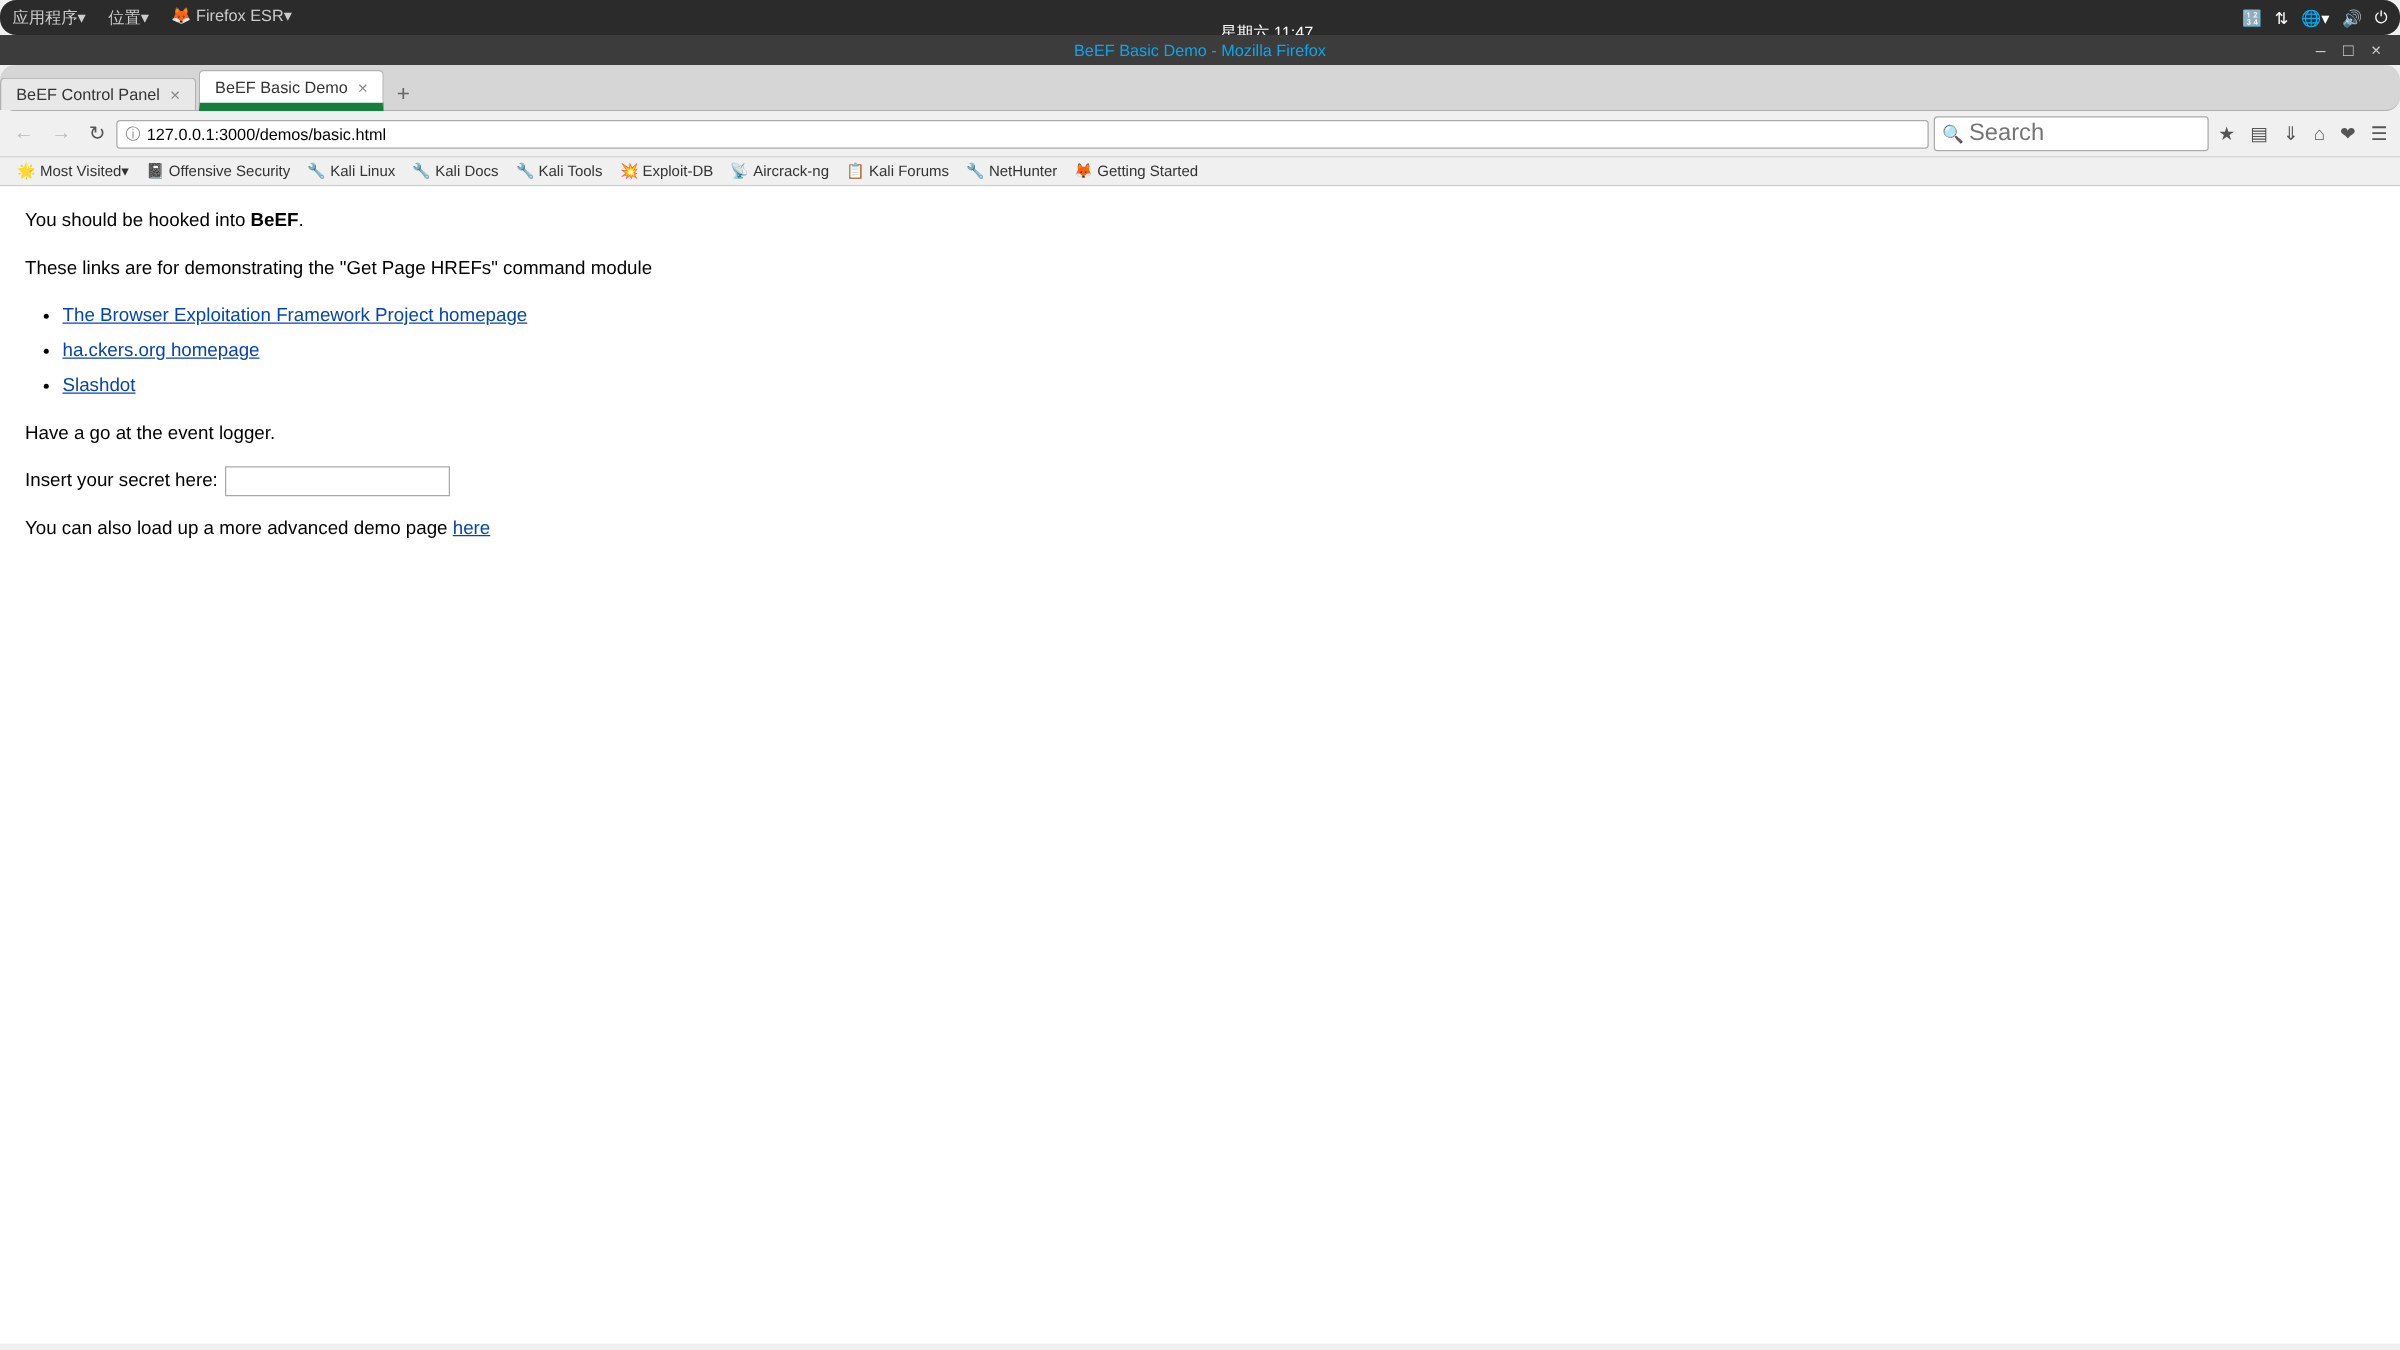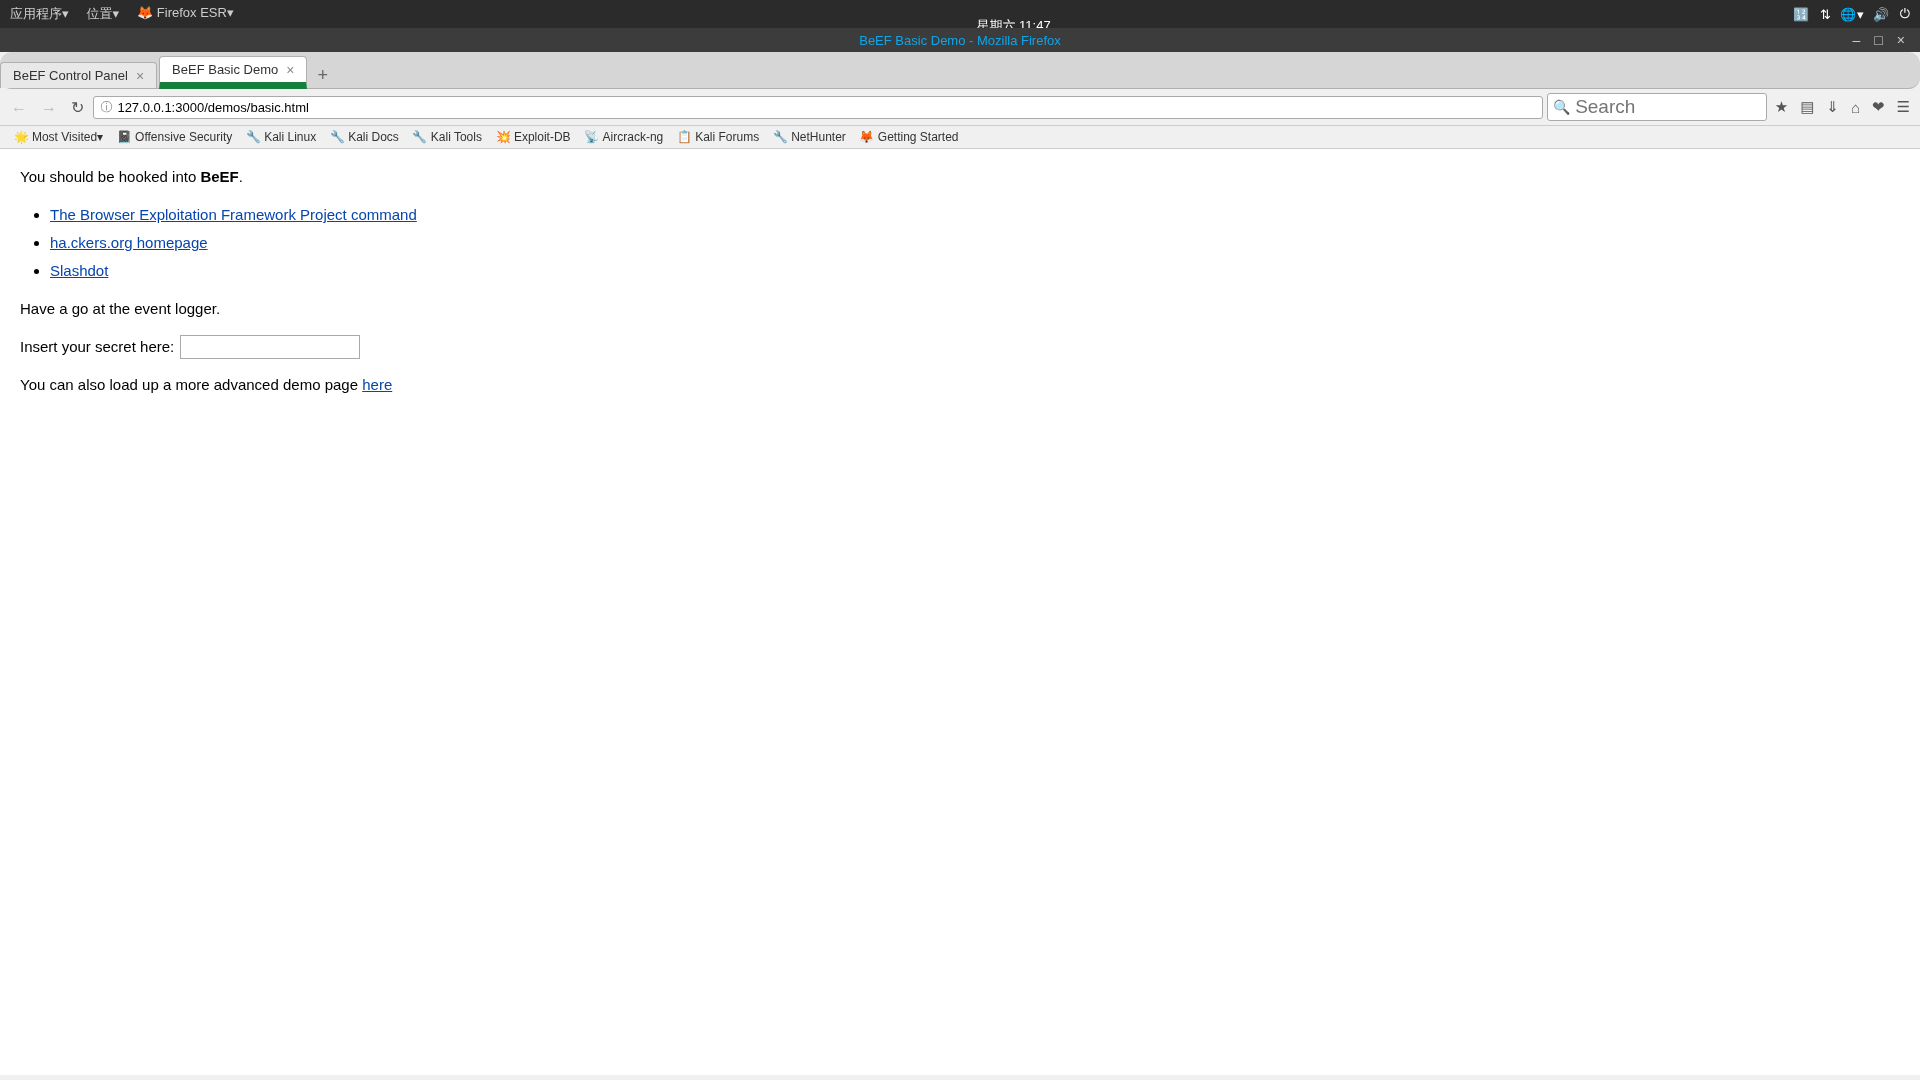--- a/index.html
+++ b/index.html
@@ -8,20 +8,21 @@
     
     .titlebar {
       background: #2b2b2b;
       color: #fff;
       height: 28px;
       display: flex;
       align-items: center;
       justify-content: space-between;
       padding: 0 10px;
       font-size: 13px;
+      border-radius: 13px;
     }
     .titlebar-left { display: flex; gap: 18px; }
     .titlebar-center { flex: 1; text-align: center; margin-top: 24px; }
     .titlebar-right { display: flex; gap: 14px; align-items: center; }
     .titlebar-menu { cursor: pointer; color: #ccc; }
     .window-controls {
       display: flex;
       gap: 4px;
       position: absolute;
       right: 10px;
@@ -307,24 +308,27 @@
     <span>Getting Started</span>
   </div>
 </div>
 
 <div class="page-content">
   <p>
     <span>You should be hooked into </span><strong>BeEF</strong><span>.</span>
   </p>
 
 
+  <p>
+    <span>These links are for demonstrating the "Get Page HREFs" command module</span>
+  </p>
 
   <ul>
     <li>
-      <a href="#">The Browser Exploitation Framework Project command</a>
+      <a href="#">The Browser Exploitation Framework Project homepage</a>
     </li>
     <li>
       <a href="#">ha.ckers.org homepage</a>
     </li>
     <li>
       <a href="#">Slashdot</a>
     </li>
   </ul>
 
   <p>

